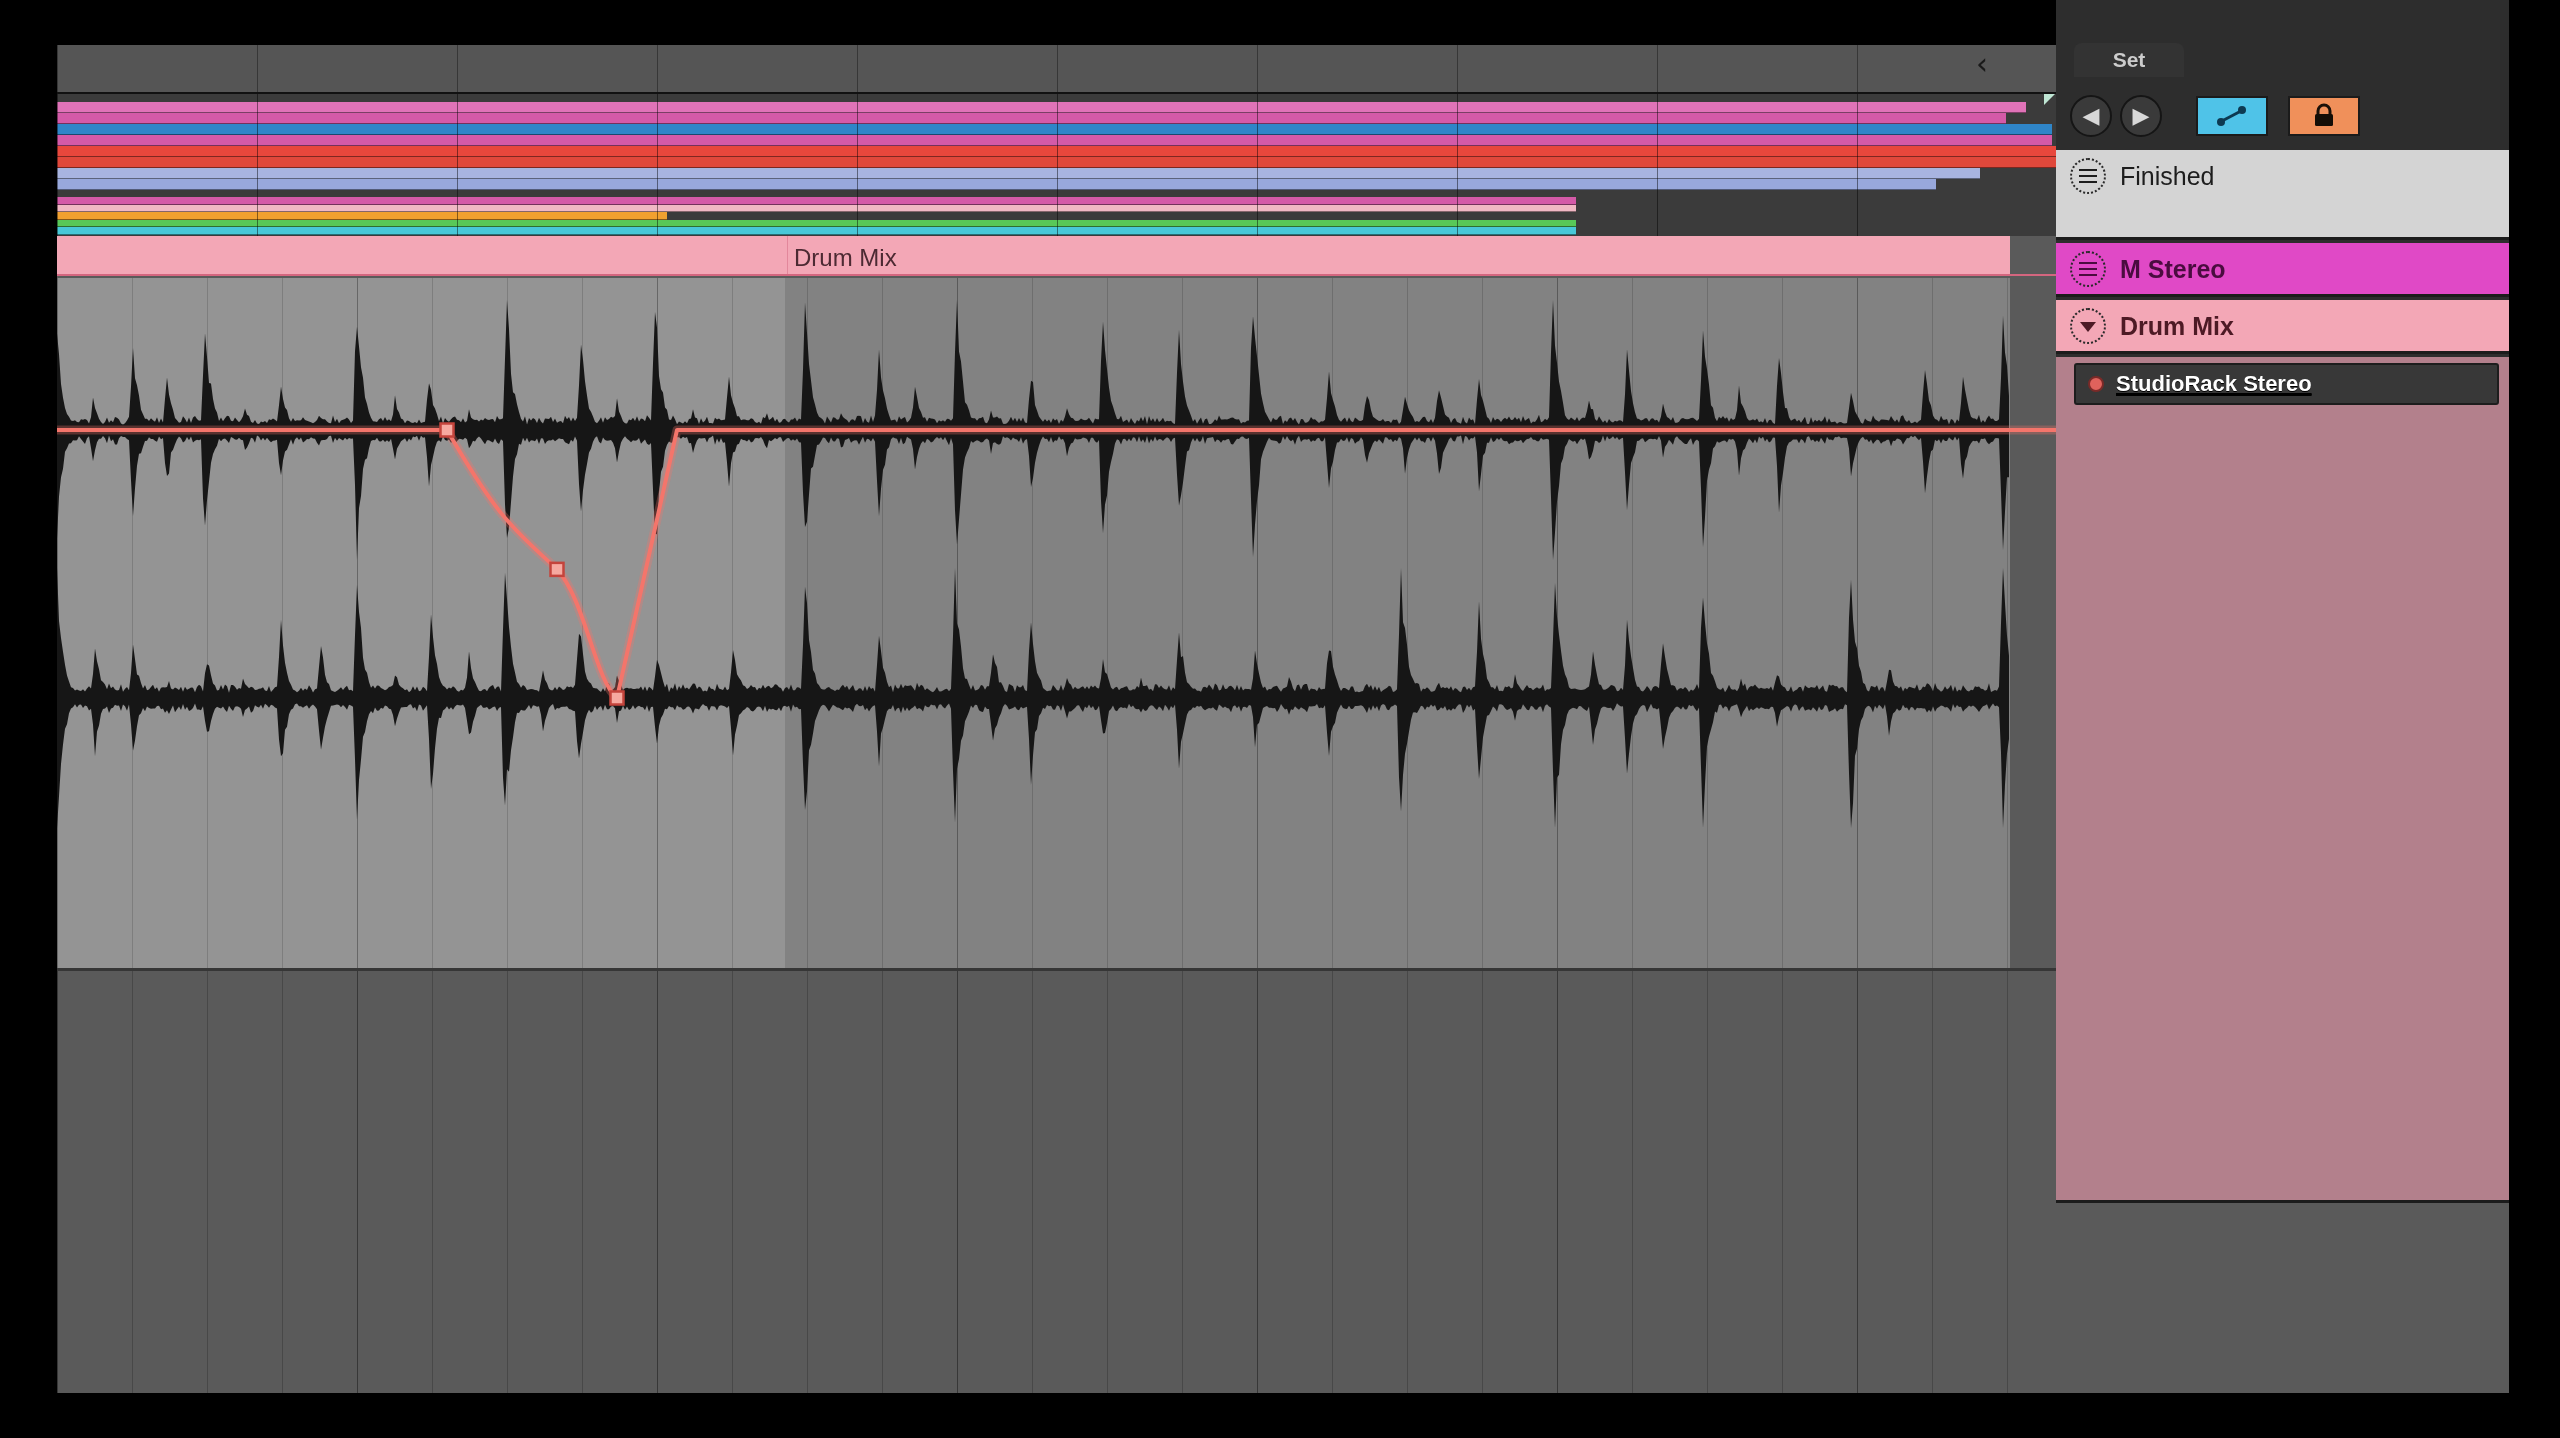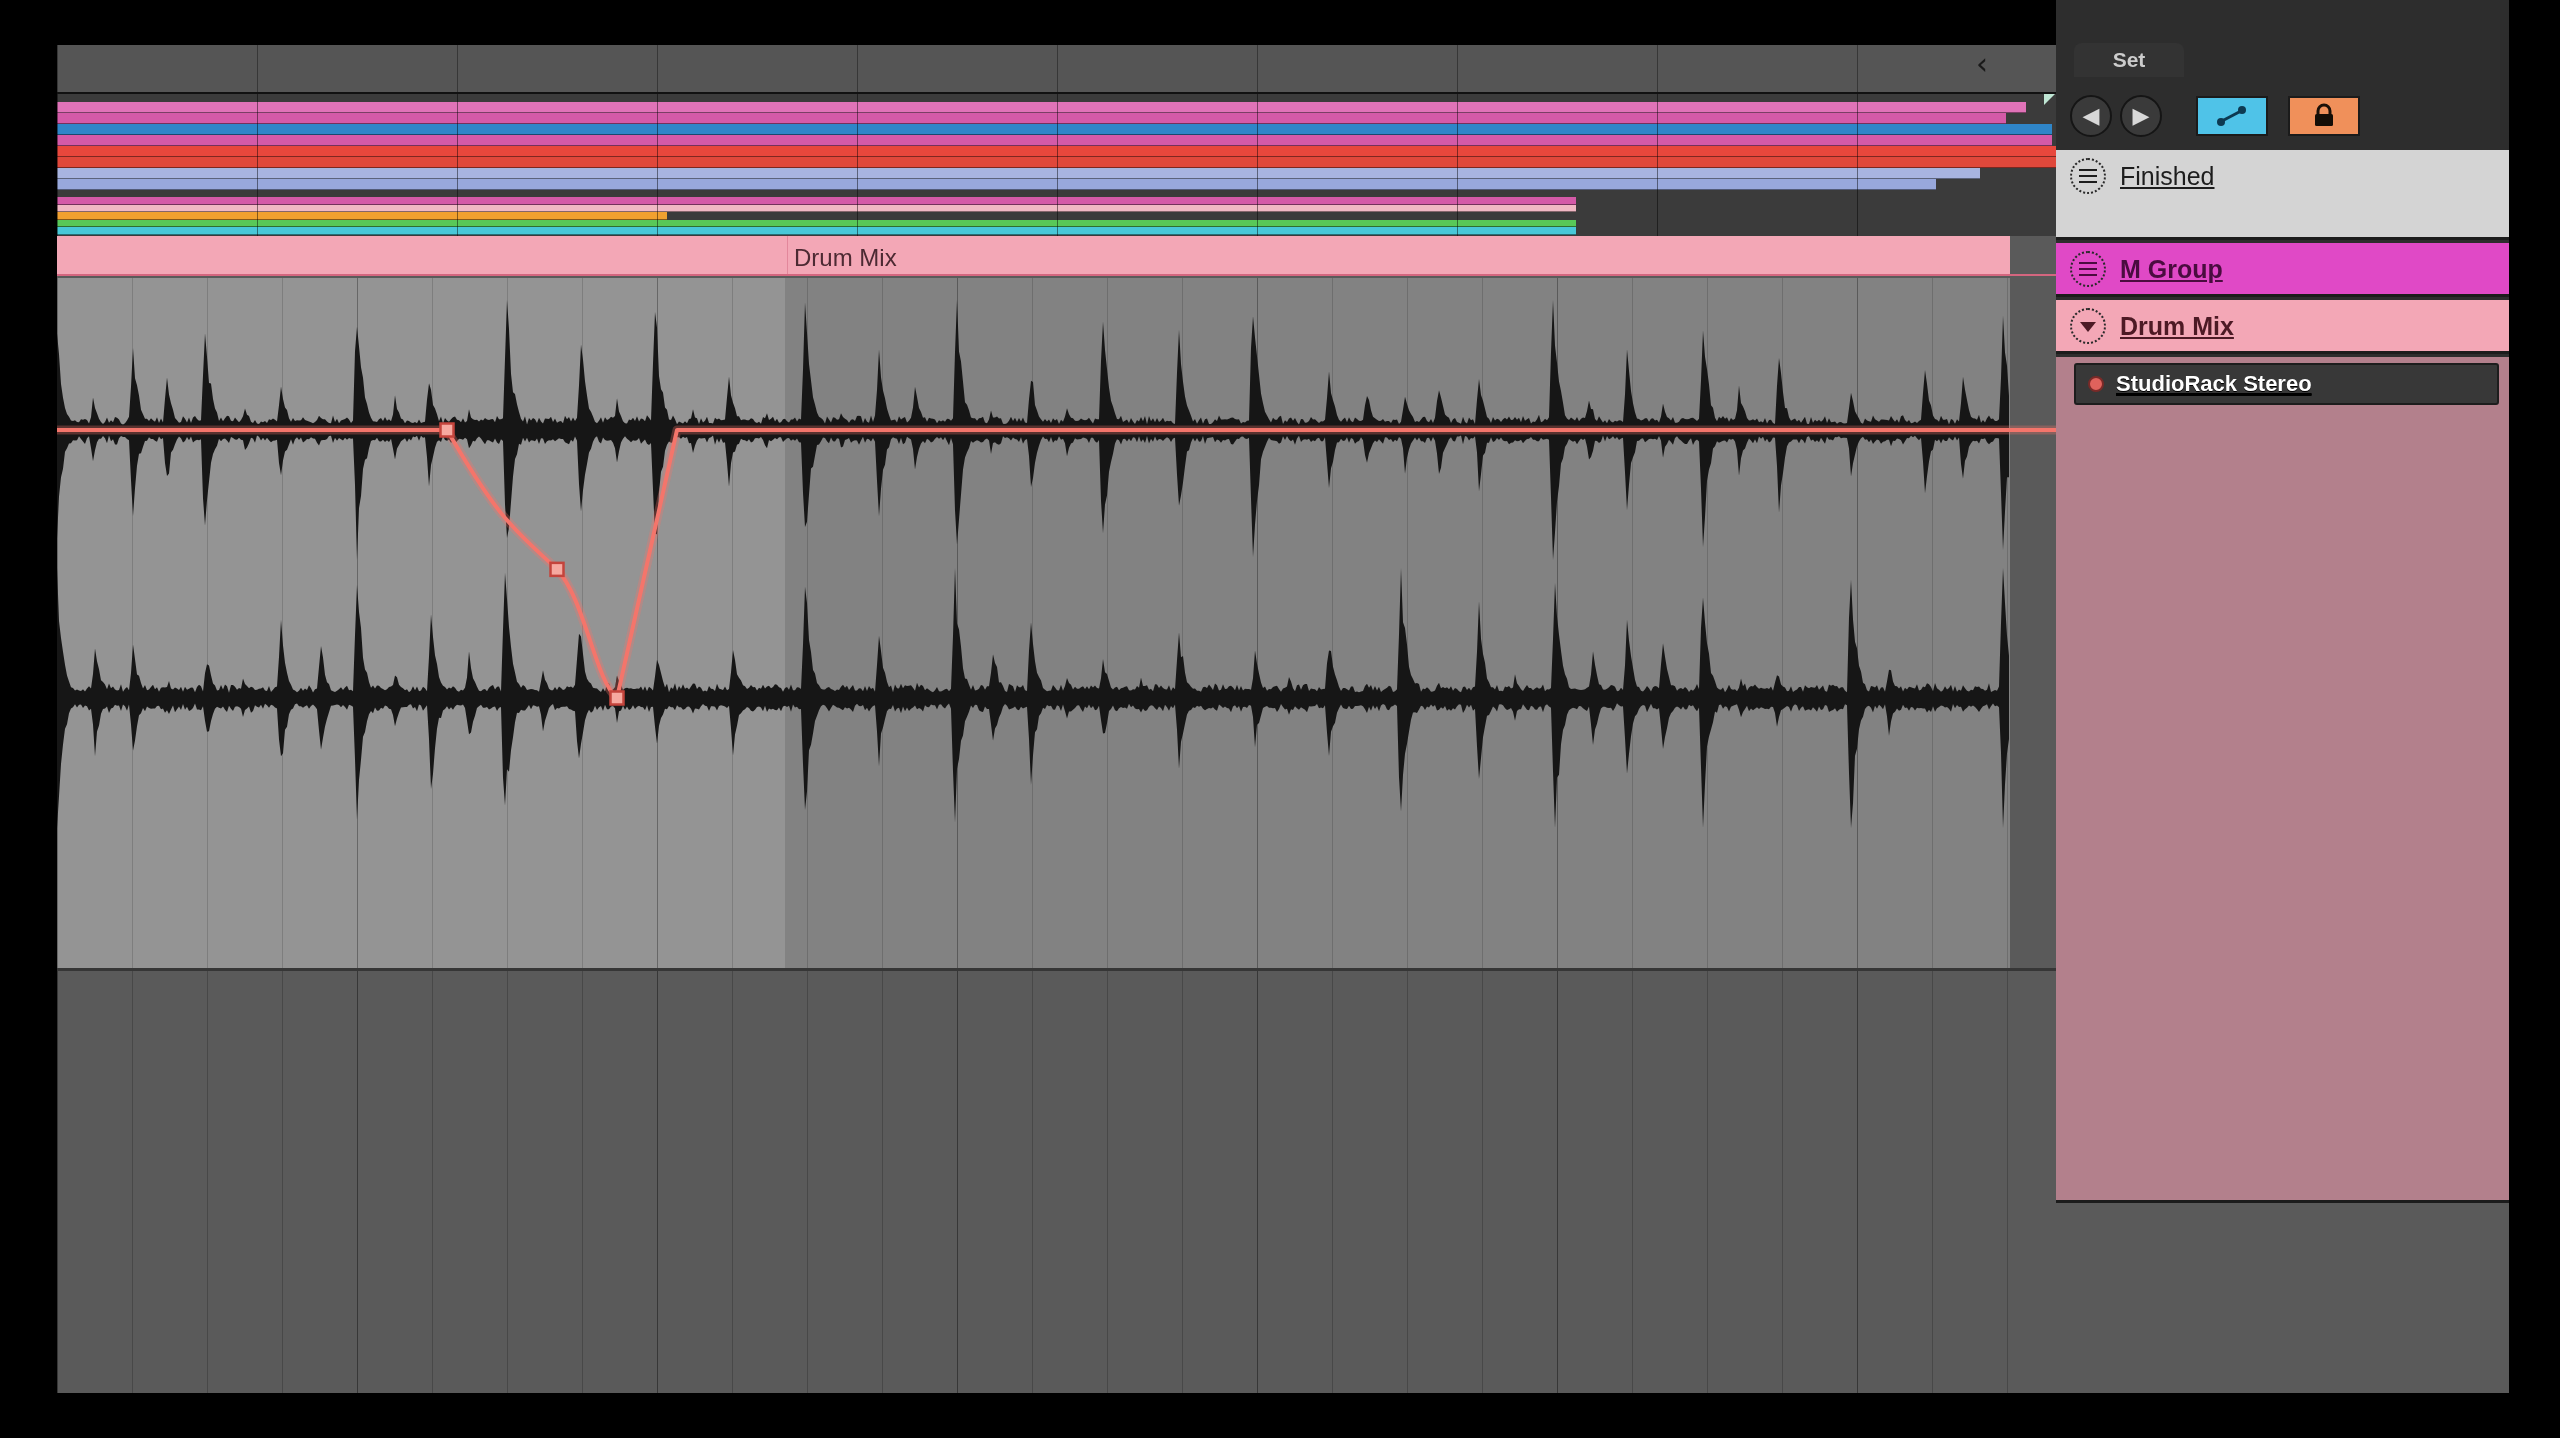--- a/index.html
+++ b/index.html
@@ -219,21 +219,20 @@
     flex: 0 0 auto;
     margin-top: 1px;
   }
   .track-label {
     margin-left: 14px;
     font-size: 25px;
     font-weight: bold;
     line-height: 38px;
     white-space: nowrap;
     font-family: "Liberation Sans", sans-serif;
-    text-decoration: underline;
   }
 
   #track-finished {
     top: 150px; height: 90px;
     background: #d4d4d4;
   }
   #track-finished .track-label { color: #1d1d1d; font-weight: normal; }
 
   #track-mgroup {
     top: 243px; height: 54px;
@@ -466,21 +465,21 @@
     </div>
 
     <div class="track-row" id="track-mgroup">
       <div class="track-icon" style="color:#4a0c3f">
         <div class="ham-wrap">
           <div class="ham-line"></div>
             <div class="ham-line"></div>
             <div class="ham-line"></div>
         </div>
       </div>
-      <div class="track-label">M Group</div>
+      <div class="track-label">M Stereo</div>
     </div>
 
     <div class="track-row" id="track-drummix">
       <div class="track-icon" style="color:#4d1a25">
         <svg width="20" height="14" viewBox="0 0 20 14">
           <polygon points="2,3 18,3 10,13" fill="#4d1a25"></polygon>
         </svg>
       </div>
       <div class="track-label">Drum Mix</div>
     </div>

